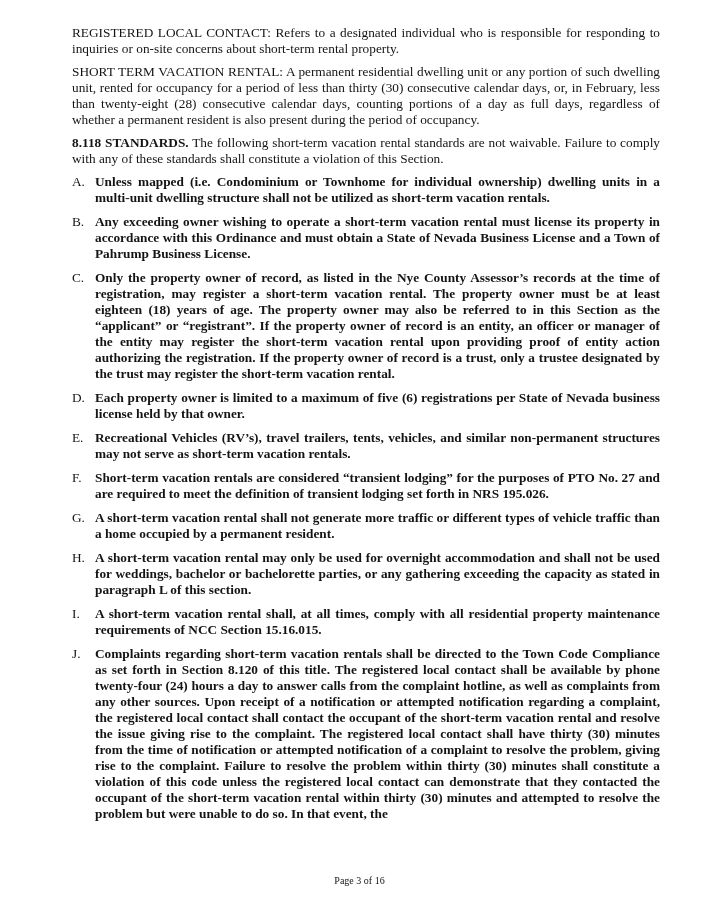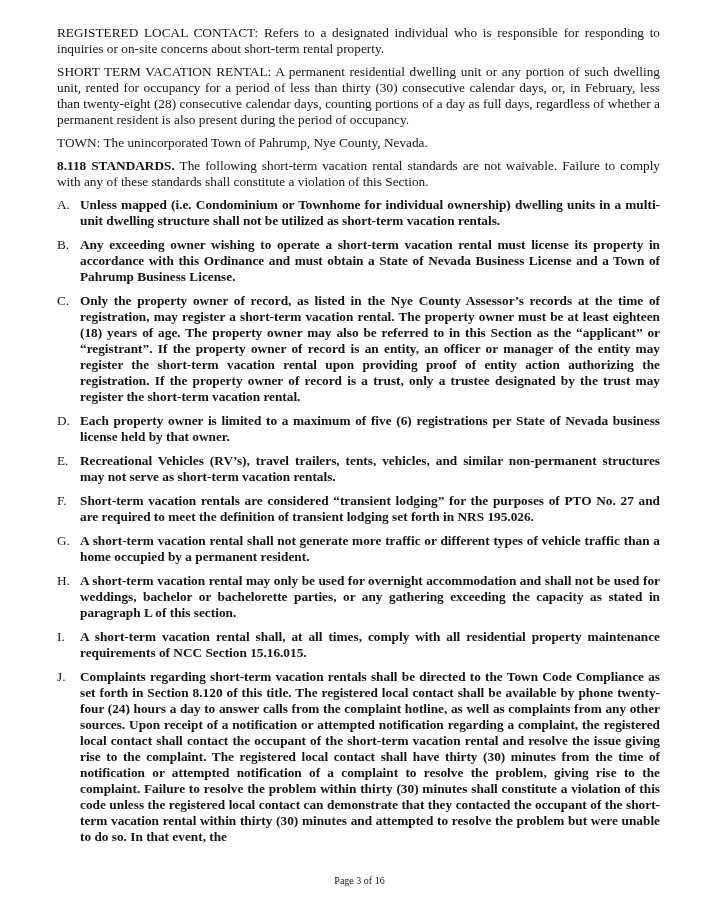--- a/index.html
+++ b/index.html
@@ -7,21 +7,21 @@
   body {
     width: 719px;
     height: 898px;
     background: #ffffff;
     color: #141414;
     font-family: "Liberation Serif", "DejaVu Serif", serif;
     position: relative;
     overflow: hidden;
   }
   .page {
-    padding: 25px 59px 0 57px;
+    padding: 25px 59px 0 72px;
   }
   .para {
     font-size: 13.3px;
     line-height: 16px;
     text-align: justify;
     margin: 0 0 7px 0;
   }
   .para .lead-bold { font-weight: bold; }
   .list { margin-top: 1px; }
   .item {
@@ -50,21 +50,20 @@
 </style>
 </head>
 <body>
 
 <div class="page">
 
   <p class="para"><span>REGISTERED LOCAL CONTACT:</span><span> Refers to a designated individual who is responsible for responding to inquiries or on-site concerns about short-term rental property.</span></p>
 
   <p class="para"><span>SHORT TERM VACATION RENTAL:</span><span> A permanent residential dwelling unit or any portion of such dwelling unit, rented for occupancy for a period of less than thirty (30) consecutive calendar days, or, in February, less than twenty-eight (28) consecutive calendar days, counting portions of a day as full days, regardless of whether a permanent resident is also present during the period of occupancy.</span></p>
 
-  <p class="para"><span>TOWN:</span><span> The unincorporated Town of Pahrump, Nye County, Nevada.</span></p>
 
   <p class="para"><span class="lead-bold">8.118 STANDARDS.</span><span> The following short-term vacation rental standards are not waivable. Failure to comply with any of these standards shall constitute a violation of this Section.</span></p>
 
   <div class="list">
 
     <div class="item">
       <span class="letter">A.</span>
       <div class="itext">Unless mapped (i.e. Condominium or Townhome for individual ownership) dwelling units in a multi-unit dwelling structure shall not be utilized as short-term vacation rentals.</div>
     </div>
 

